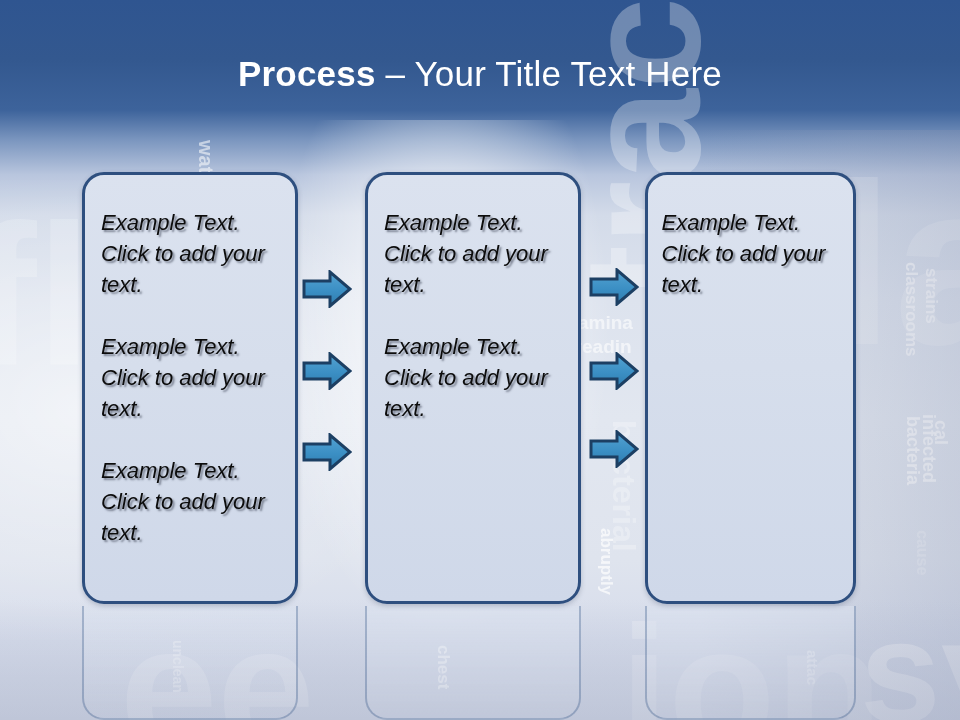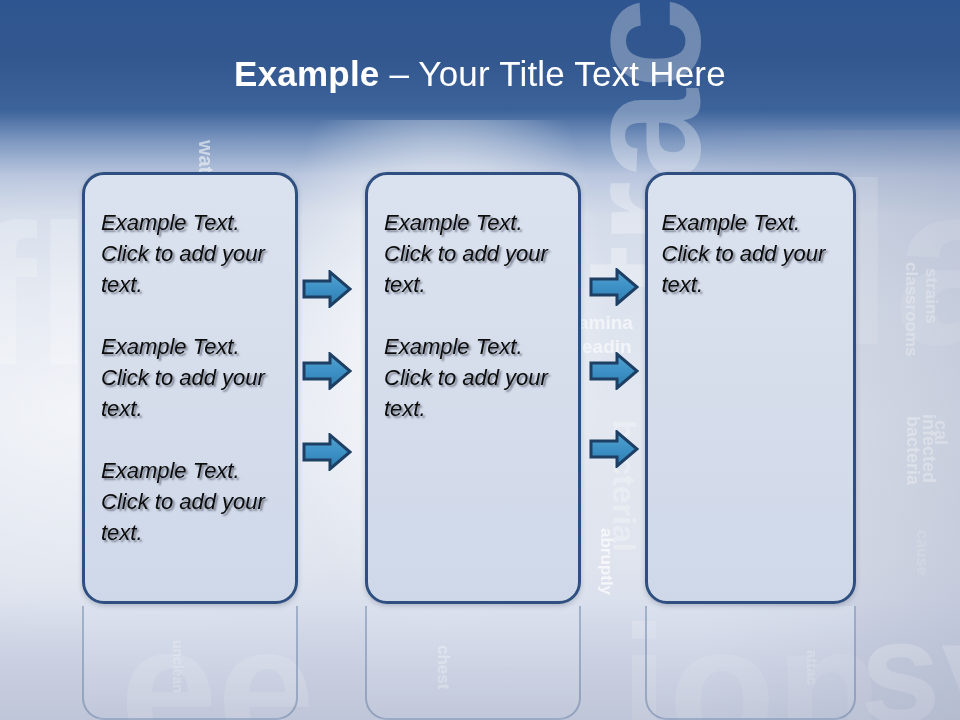--- a/index.html
+++ b/index.html
@@ -203,21 +203,21 @@
     <span class="wc" style="left:452px; top:645px; font-size:17px; opacity:0.70; transform:rotate(90deg); transform-origin:left top;">chest</span>
     <span class="wc" style="left:820px; top:650px; font-size:15px; opacity:0.60; transform:rotate(90deg); transform-origin:left top;">attac</span>
   </div>
 
   <div class="bg-glow2"></div>
   <div class="bg-glow"></div>
   <div class="bg-shade-right"></div>
   <div class="bg-bottom-band"></div>
 
   <div class="title">
-    <span class="strong">Example</span><span class="rest"> – Your Title Text Here</span>
+    <span class="strong">Process</span><span class="rest"> – Your Title Text Here</span>
   </div>
 
   <div class="reflection" style="left:82px; top:606px; width:216px; height:114px;"></div>
   <div class="reflection" style="left:365px; top:606px; width:216px; height:114px;"></div>
   <div class="reflection" style="left:645px; top:606px; width:211px; height:114px;"></div>
 
   <div class="box" style="left:82px; top:172px; width:216px; height:432px;">
     <div class="box-text">Example Text. Click  to add your text.</div>
     <div class="box-text">Example Text. Click  to add your text.</div>
     <div class="box-text">Example Text. Click  to add your text.</div>

